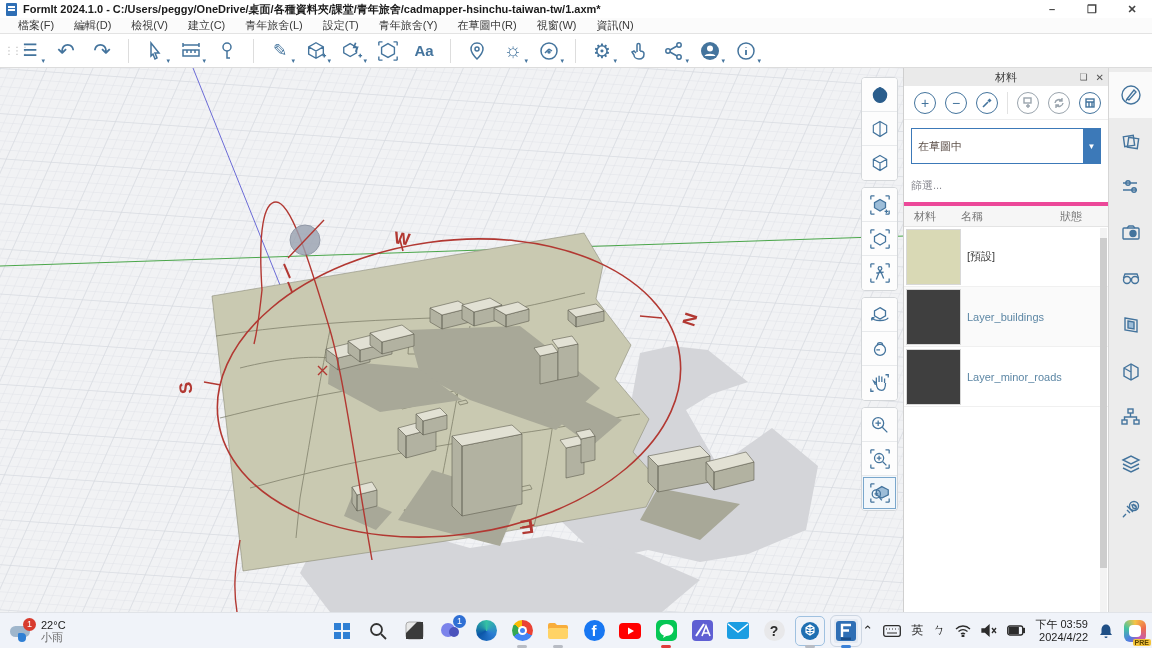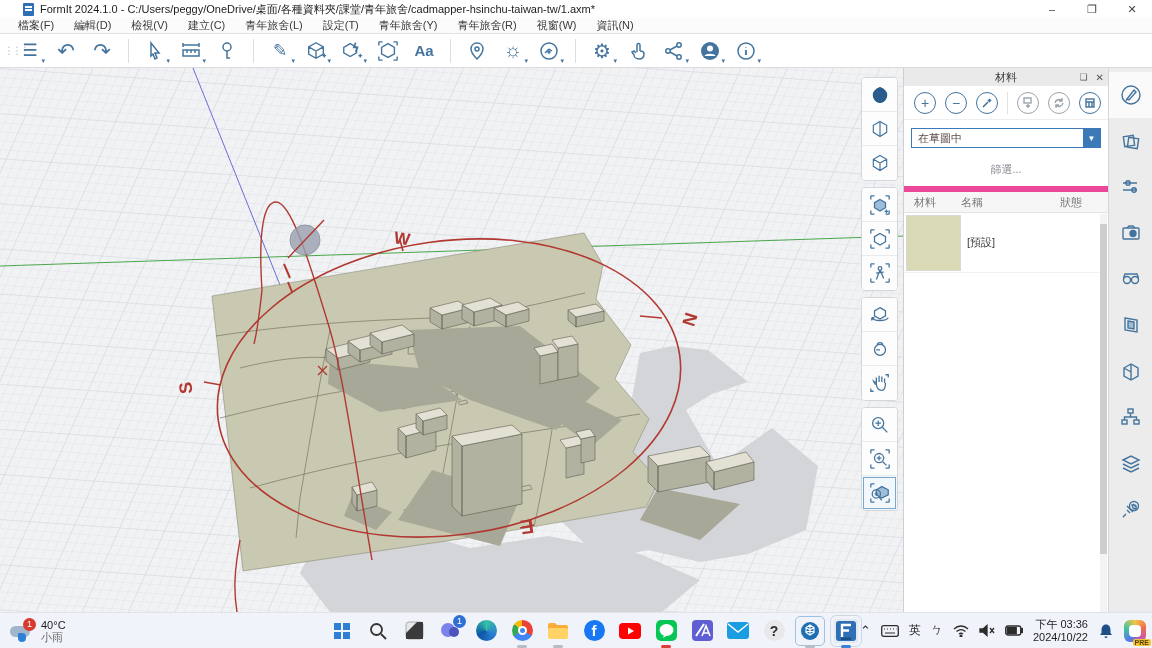--- a/index.html
+++ b/index.html
@@ -1,17 +1,17 @@
 <!DOCTYPE html>
 <html><head>
 <meta charset="utf-8">
 <style>
   * { margin:0; padding:0; box-sizing:border-box; }
   html,body { width:1152px; height:648px; overflow:hidden; font-family:"Liberation Sans",sans-serif; background:#fff; }
-  .titlebar { height:18px; background:#ffffff; display:flex; align-items:center; padding-left:23px; font-size:11px; color:#1b1b1b; position:relative; }
+  .titlebar { height:18px; background:#ffffff; display:flex; align-items:center; padding-left:6px; font-size:11px; color:#1b1b1b; position:relative;font-weight:bold; }
   .doc-icon { width:11px; height:13px; background:#2f6fb5; border-radius:1px; margin-right:6px; position:relative; }
   .doc-icon::after{content:"";position:absolute;left:2px;top:3px;width:7px;height:2px;background:#fff;box-shadow:0 3px 0 #fff;}
   .win-controls { position:absolute; right:0; top:0; height:18px; display:flex; }
   .win-btn { width:40px; height:18px; display:flex; align-items:center; justify-content:center; font-size:11px; color:#444; }
   .menubar { height:16px; background:#fbfbfb; border-bottom:1px solid #e3e3e3; display:flex; align-items:center; font-size:11px; color:#3a3a3a; padding-left:8px; gap:0; }
   .menubar span { padding:0 10px; }
   .toolbar { height:34px; background:#ffffff; border-bottom:1px solid #dcdcdc; display:flex; align-items:center; padding-left:4px; }
   .thandle { color:#b9b9b9; font-size:10px; letter-spacing:-2px; width:8px; line-height:3px; }
   .ticon { width:30px; height:28px; display:flex; align-items:center; justify-content:center; position:relative; color:#44749d; font-size:17px; margin:0 3px; }
   .ticon svg { stroke:#44749d; fill:none; stroke-width:1.5; }
@@ -32,24 +32,24 @@
   
   .panel { position:absolute; left:903px; top:0; width:205px; height:544px; background:#ffffff; border-left:1px solid #cfcfcf; display:flex; flex-direction:column; font-size:11px; }
   .panel-header { height:18px; background:#eaeaea; display:flex; align-items:center; justify-content:center; position:relative; color:#3c3c3c; font-size:11px; }
   .panel-header .ph-btns { position:absolute; right:4px; top:0; height:18px; display:flex; gap:8px; align-items:center; color:#555; font-size:10px; }
   .panel-icons { height:34px; display:flex; align-items:center; gap:9px; padding-left:10px; border-bottom:1px solid #eee; }
   .circ { width:22px; height:22px; border-radius:50%; border:1.4px solid #44749d; color:#44749d; display:flex; align-items:center; justify-content:center; font-size:14px; }
   .circ.gray { border-color:#9aa4ad; color:#9aa4ad; }
   .circ svg { stroke:#44749d; fill:none; stroke-width:1.4; }
   .pi-sep { width:1px; height:22px; background:#e2e2e2; }
   .scope-row { padding:8px 7px 6px 7px; }
-  .scope-dd { height:20px; border:1px solid #3c79b8; display:flex; align-items:center; position:relative; background:#fff; }
+  .scope-dd { height:36px; border:1px solid #3c79b8; display:flex; align-items:center; position:relative; background:#fff; }
   .scope-dd .val { padding-left:6px; color:#5c4f48; }
   .scope-dd .dd-btn { position:absolute; right:0; top:0; width:17px; height:100%; background:#3c79b8; color:#fff; font-size:8px; display:flex; align-items:center; justify-content:center; }
-  .filter-row { padding:8px 7px 9px 7px; color:#8a8a92; border-bottom:6px solid #ec4899;text-align:center; }
+  .filter-row { padding:8px 7px 9px 7px; color:#8a8a92; border-bottom:4px solid #ec4899; }
   .mat-table { flex:1; overflow:hidden; position:relative; }
   .mat-head { display:flex; height:21px; background:#f6f6f6; border-bottom:1px solid #e4e4e4; color:#777; align-items:center; }
   .mat-head .c1 { width:57px; padding-left:10px; } .mat-head .c2 { flex:1; } .mat-head .c3 { width:48px; }
   .mat-row { display:flex; height:60px; border-bottom:1px solid #f0f0f0; align-items:center; }
   .mat-row:nth-child(odd) { background:#fafafa; }
   .swatch { width:55px; height:56px; margin-left:2px; border:1px solid #d8d8d8; }
   .mat-name { flex:1; padding-left:6px; color:#5d87a5; }
   .mat-name.default { color:#3a3a3a; }
   .mat-scroll { position:absolute; right:1px; top:22px; width:7px; height:500px; background:#f3f3f3; }
   .mat-thumb { position:absolute; left:0; top:10px; width:7px; height:330px; background:#cdcdcd; }
@@ -98,21 +98,21 @@
 </div>
 
 <div class="menubar">
   <span>檔案(F)</span>
   <span>編輯(D)</span>
   <span>檢視(V)</span>
   <span>建立(C)</span>
   <span>青年旅舍(L)</span>
   <span>設定(T)</span>
   <span>青年旅舍(Y)</span>
-  <span>青年旅舍(R)</span>
+  <span>在草圖中(R)</span>
   <span>視窗(W)</span>
   <span>資訊(N)</span>
 </div>
 
 <div class="toolbar">
   <div class="thandle">⋮⋮⋮</div>
   <div class="ticon">
       <span>☰</span>
       <span class="caret">▾</span>
     </div>
@@ -508,20 +508,28 @@
     <div class="mat-table">
       <div class="mat-head">
         <span class="c1">材料</span>
         <span class="c2">名稱</span>
         <span class="c3">狀態</span>
       </div>
       <div class="mat-row">
         <div class="swatch" style="background: rgb(217, 217, 181);"></div>
         <span class="mat-name default">[預設]</span>
       </div>
+      <div class="mat-row">
+        <div class="swatch" style="background: rgb(63, 63, 63);"></div>
+        <span class="mat-name">Layer_buildings</span>
+      </div>
+      <div class="mat-row">
+        <div class="swatch" style="background: rgb(63, 63, 63);"></div>
+        <span class="mat-name">Layer_minor_roads</span>
+      </div>
       <div class="mat-scroll">
           <div class="mat-thumb"></div>
         </div>
     </div>
   </div>
 
   <div class="strip">
     <div class="strip-btn active">
         <svg width="24" height="24" viewBox="0 0 24 24">
           <circle cx="12" cy="12" r="9"></circle>
@@ -591,21 +599,21 @@
 </div>
 
 <div class="taskbar">
   <div class="weather">
     <div class="wicon">
       <div class="cloud"></div>
         <div class="rain"></div>
       <div class="wbadge">1</div>
     </div>
     <div class="wtext">
-      <div>40°C</div>
+      <div>22°C</div>
       <div class="cond">小雨</div>
     </div>
   </div>
 
   <div class="tb-center">
     <div class="app">
         <svg width="20" height="20" viewBox="0 0 20 20">
           <rect x="2" y="2" width="7" height="7" fill="#2f7fd4"></rect>
           <rect x="11" y="2" width="7" height="7" fill="#2f7fd4"></rect>
           <rect x="2" y="11" width="7" height="7" fill="#2f7fd4"></rect>
@@ -713,22 +721,22 @@
     <svg width="16" height="13" viewBox="0 0 16 13">
         <path d="M1 5 h3 l4 -3.5 V11.5 L4 8 H1 Z" fill="#2c2c2c"></path>
         <path d="M11 4 l4 5 M15 4 l-4 5" stroke-width="1.3"></path>
       </svg>
     <svg width="18" height="11" viewBox="0 0 18 11">
         <rect x="0.7" y="1" width="15" height="9" rx="2"></rect>
         <rect x="16.2" y="3.5" width="1.5" height="4" fill="#2c2c2c"></rect>
         <rect x="2.2" y="2.6" width="9" height="5.8" fill="#2c2c2c"></rect>
       </svg>
     <div class="clock">
-      <div>下午 03:36</div>
-      <div>2024/10/22</div>
+      <div>下午 03:59</div>
+      <div>2024/4/22</div>
     </div>
     <svg class="bell" width="16" height="16" viewBox="0 0 16 16">
         <path d="M8 1.5 C11 1.5 12.5 4 12.5 7 V10 L14 12 H2 L3.5 10 V7 C3.5 4 5 1.5 8 1.5 Z" fill="#1f4f86" stroke="none"></path>
         <path d="M6.5 13.5 a1.5 1.5 0 0 0 3 0" fill="#1f4f86" stroke="none"></path>
       </svg>
     <div class="copilot">
         <span class="pre">PRE</span>
       </div>
   </div>
 </div>

